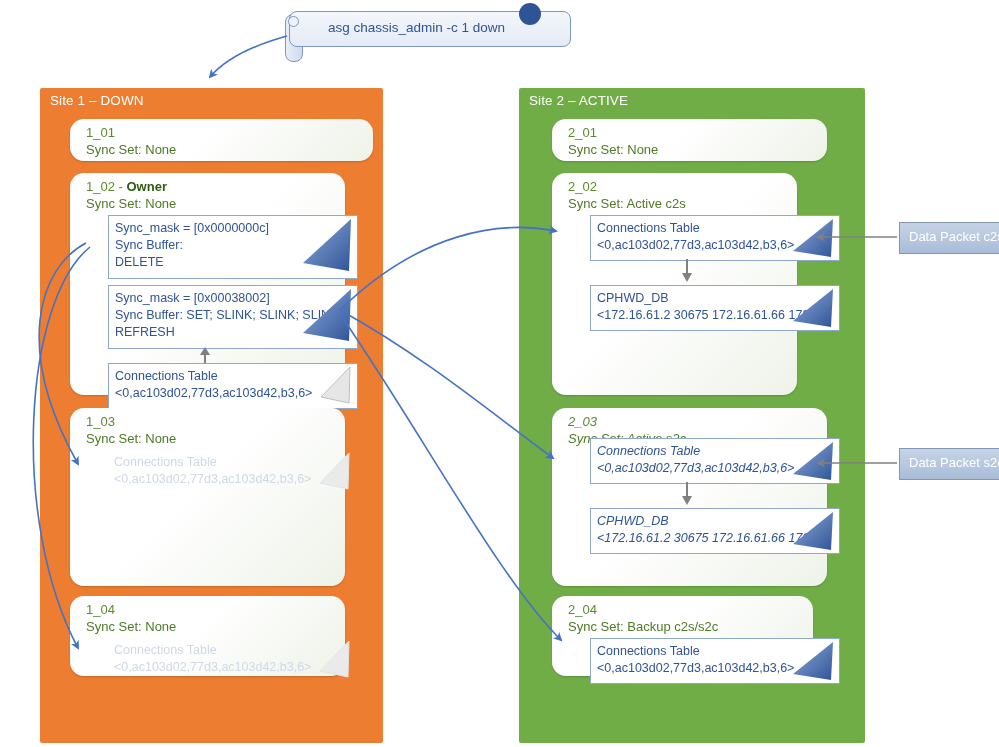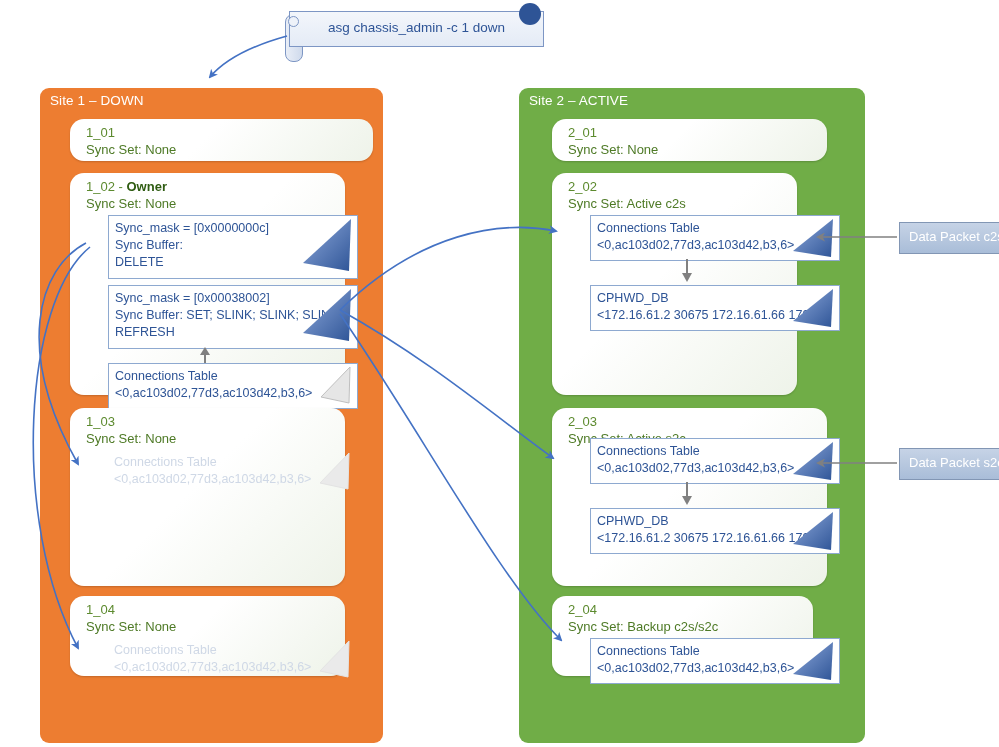--- a/index.html
+++ b/index.html
@@ -1,21 +1,21 @@
 <!DOCTYPE html>
 <html><head>
 <meta charset="utf-8">
 <style>
   html,body{margin:0;padding:0;background:#ffffff;}
   body{width:999px;height:747px;overflow:hidden;
        font-family:"Liberation Sans", sans-serif;}
   #stage{position:relative;width:999px;height:747px;}
 
   
-  .site-panel{position:absolute;border-radius:9px;}
+  .site-panel{position:absolute;border-radius:2px;}
   #site1{left:40px;top:88px;width:343px;height:655px;background:#ED7D31;}
   #site2{left:519px;top:88px;width:346px;height:655px;background:#70AD47;}
   .site-title{position:absolute;left:10px;top:5px;font-size:13.5px;color:#ffffff;
               letter-spacing:.1px;white-space:nowrap;}
 
   
   .member{position:absolute;border-radius:14px;
           background:linear-gradient(135deg,#ffffff 0%,#ffffff 45%,#eef3e9 100%);
           box-shadow:0 1px 2px rgba(0,0,0,.18);}
   .member-id{position:absolute;left:16px;top:6px;font-size:13px;color:#5c8a2e;
@@ -40,22 +40,22 @@
 
   
   .packet{position:absolute;height:30px;
           background:linear-gradient(180deg,#c6d3e6 0%,#a9bdd8 100%);
           border:1px solid #8296b4;}
   .packet .ptxt{position:absolute;left:9px;top:6px;font-size:13px;color:#ffffff;
                 white-space:nowrap;}
 
   
   #cmdbox{position:absolute;left:289px;top:11px;width:253px;height:34px;
-          border:1px solid #7d96c4;border-radius:0;
-          background:linear-gradient(180deg,#f3f6fb 0%,#e4ebf6 100%);}
+          border:1px solid #7d96c4;border-radius:8px;
+          background:linear-gradient(180deg,#f3f6fb 0%,#e4ebf6 100%);padding-left:27px;}
   #cmdtext{position:absolute;left:0;top:8px;width:253px;text-align:center;
            font-size:13.5px;color:#2e5496;white-space:nowrap;}
   #cmdtail{position:absolute;left:285px;top:14px;width:16px;height:46px;
            border:1px solid #7d96c4;border-radius:8px;
            background:linear-gradient(90deg,#e9eef7 0%,#cfdaec 100%);}
   #cmdtailtop{position:absolute;left:288px;top:16px;width:9px;height:9px;
               border:1px solid #7d96c4;border-radius:50%;background:#eef2f9;}
   #cmddot{position:absolute;left:519px;top:3px;width:22px;height:22px;
           border-radius:50%;background:#2e5496;}
 
@@ -178,21 +178,21 @@
 
       <div class="dbox" style="left:14px;top:112px;width:248px;height:44px;">
         <div class="ln" style="top:5px;">CPHWD_DB</div>
         <div class="ln" style="top:22px;">&lt;172.16.61.2 30675 172.16.61.66 179&gt;</div>
         <svg class="tri" width="44" height="42">
           <polygon points="42,0 40,38 2,32" fill="url(#bg1)"></polygon>
         </svg>
       </div>
     </div>
 
-    <div class="member" style="left:33px;top:320px;width:275px;height:178px;">
+    <div class="member" style="left:33px;top:320px;width:275px;height:178px;font-style:italic;">
       <div class="member-id">2_03</div>
       <div class="member-sync">Sync Set: Active s2c</div>
 
       <div class="dbox" style="left:14px;top:30px;width:248px;height:44px;">
         <div class="ln" style="top:5px;">Connections Table</div>
         <div class="ln" style="top:22px;">&lt;0,ac103d02,77d3,ac103d42,b3,6&gt;</div>
         <svg class="tri" width="44" height="42">
           <polygon points="42,0 40,38 2,32" fill="url(#bg1)"></polygon>
         </svg>
       </div>

